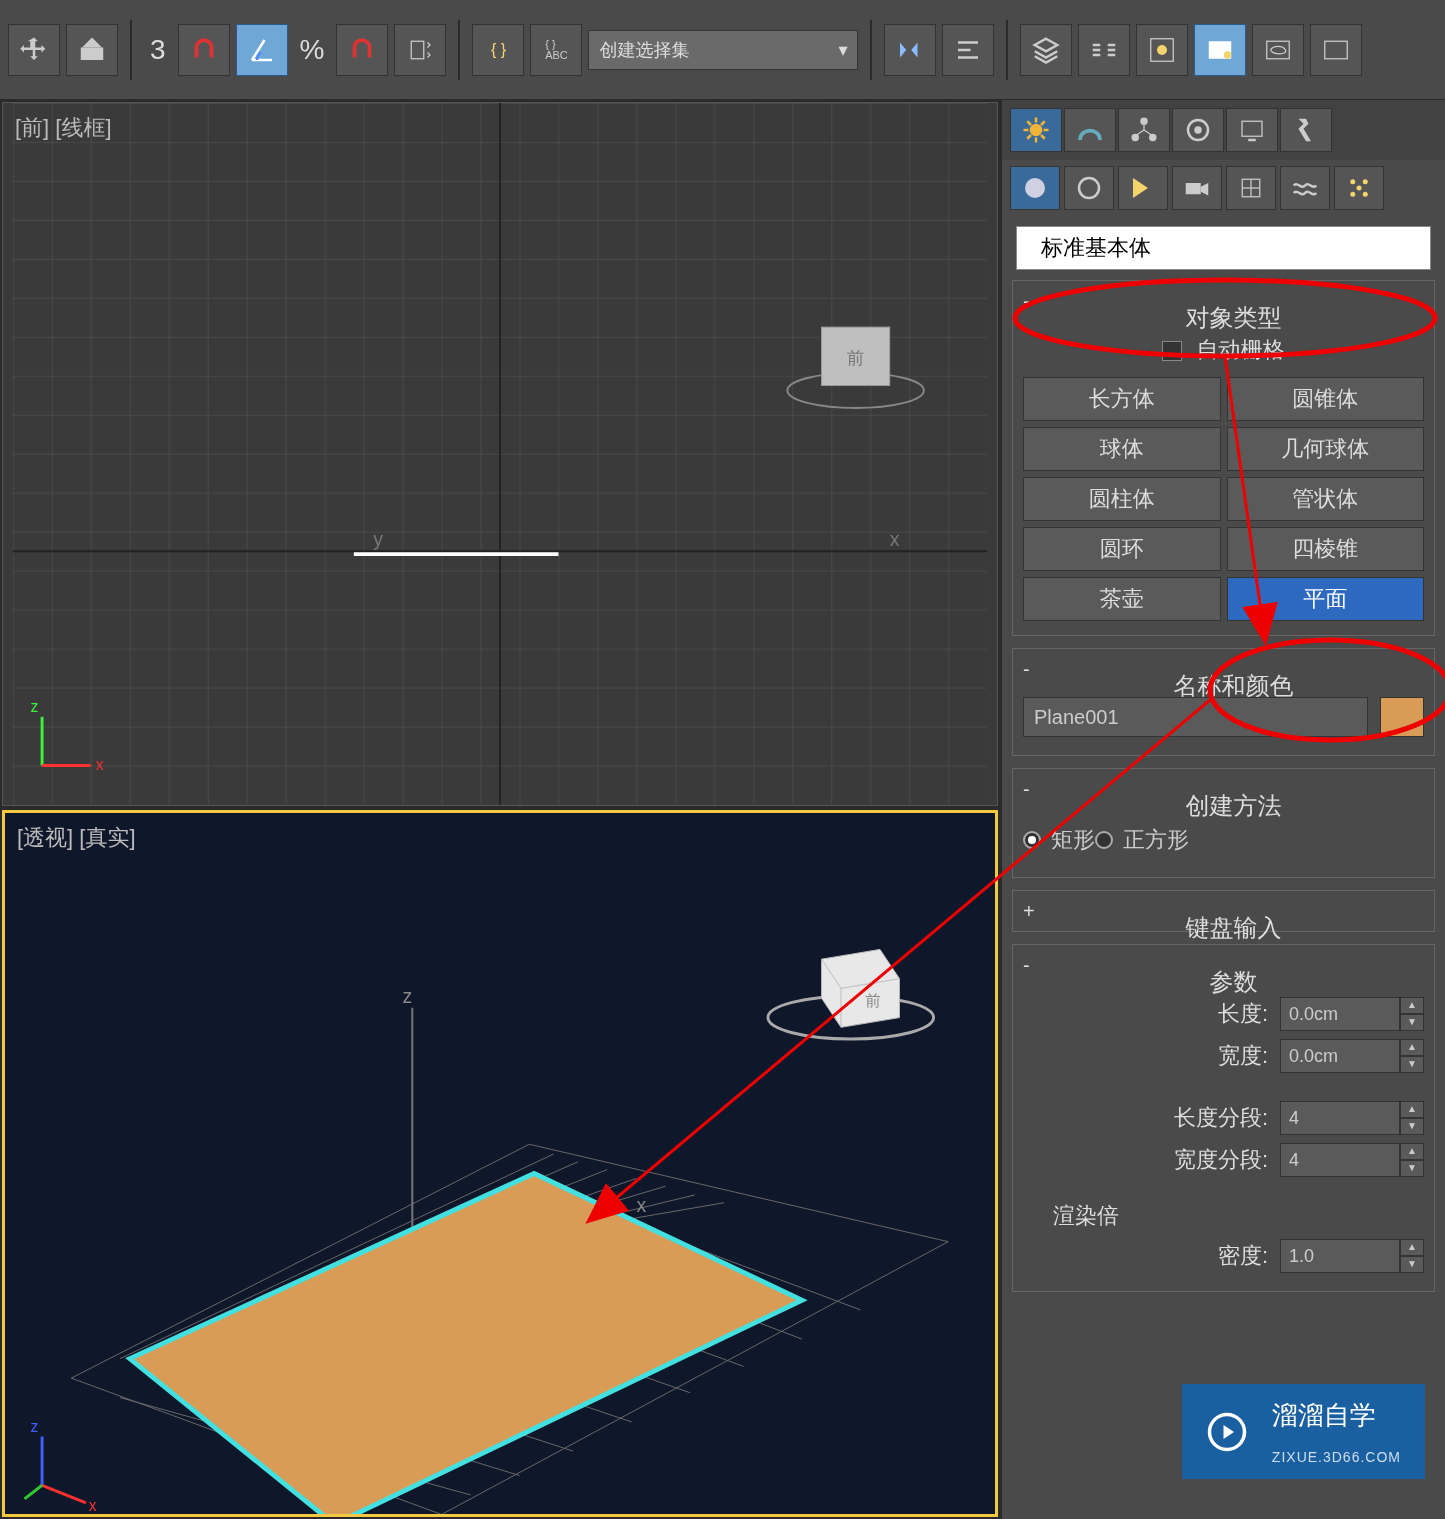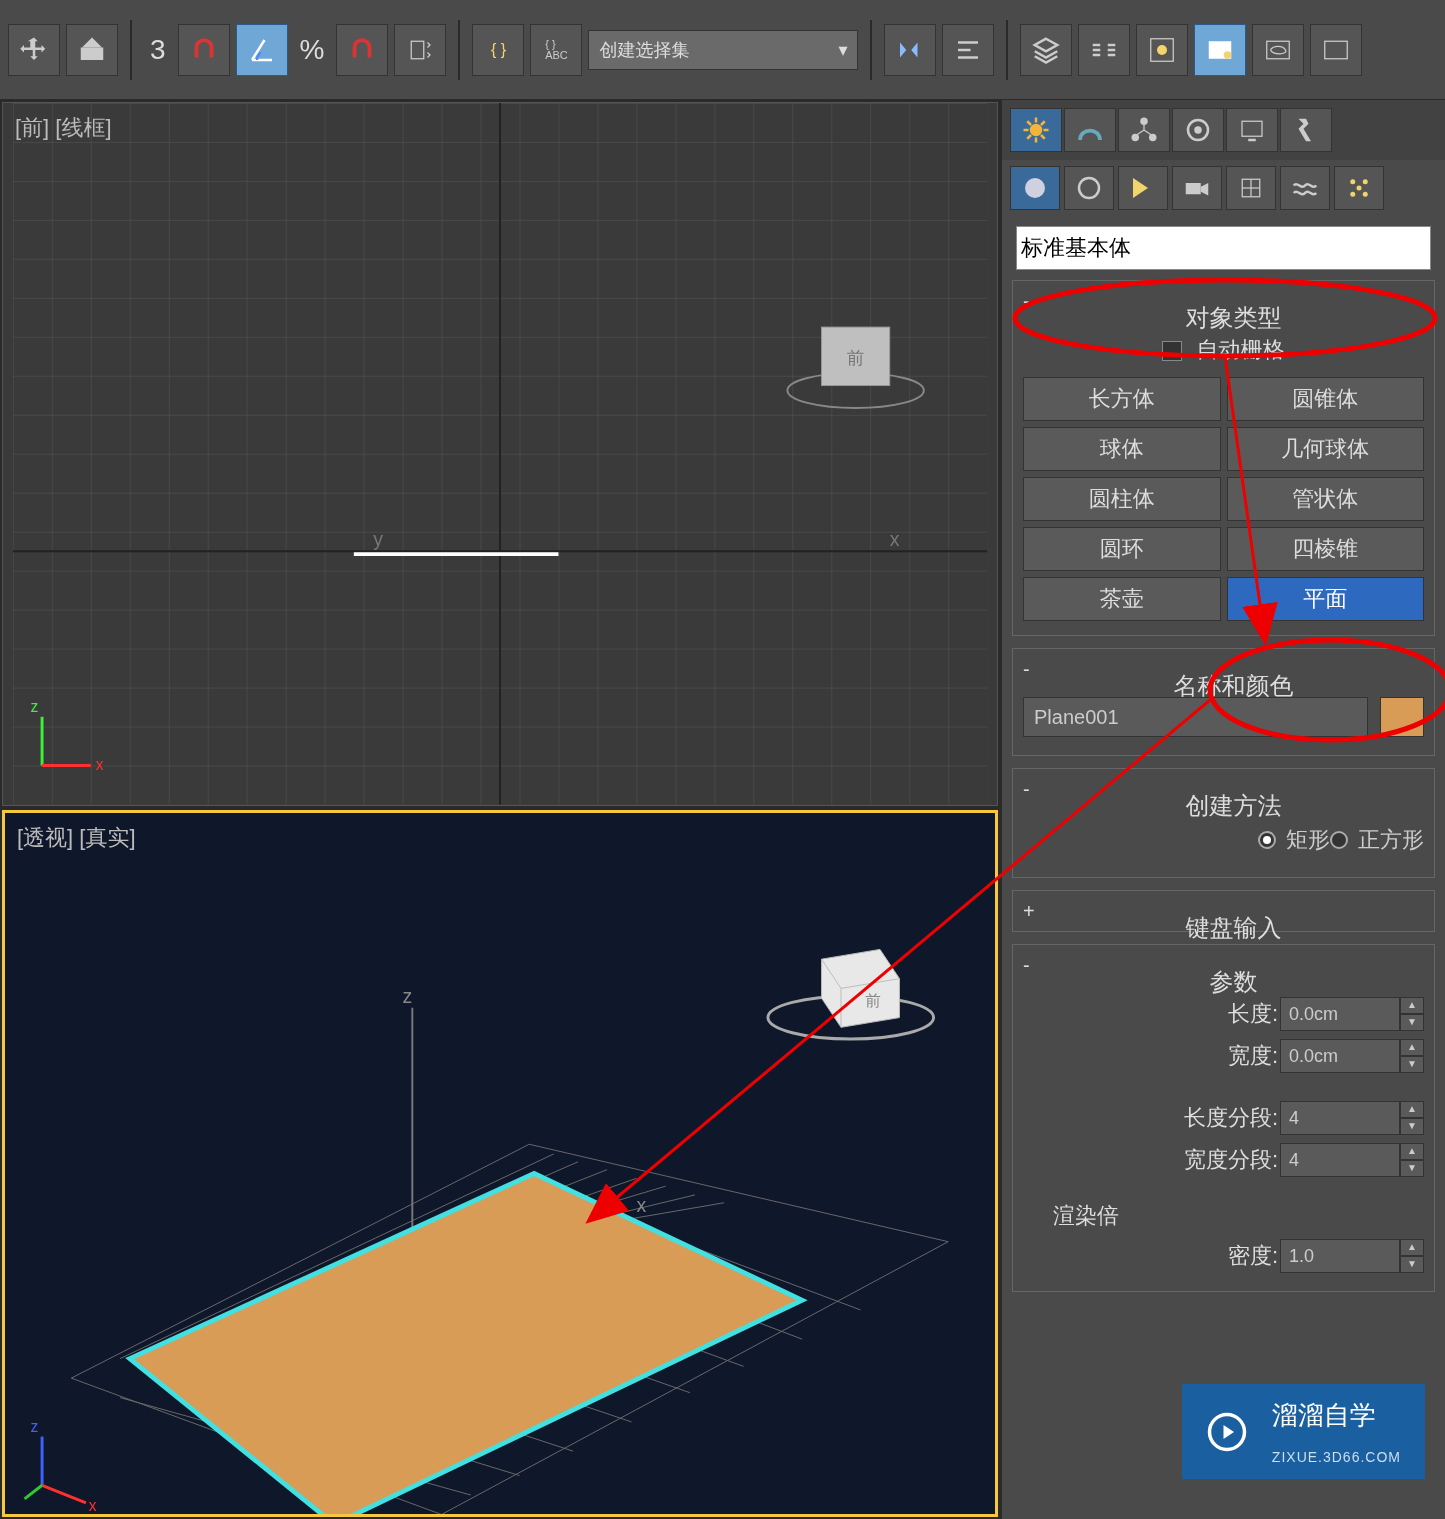--- a/index.html
+++ b/index.html
@@ -111,21 +111,21 @@
 }
 .subtab-ico.active { background: #3a6a9a; }
 
 .category-dd {
   margin: 10px 14px 4px 14px;
   height: 44px;
   background: #fff;
   color: #000;
   display: flex;
   align-items: center;
-  padding: 0 4px;
+  padding: 0 24px;
   border: 1px solid #888;
   font-size: 22px;
 }
 
 .rollout {
   margin: 6px 10px;
   border: 1px solid #666;
   background: #4a4a4a;
 }
 .rollout-header {
@@ -156,26 +156,26 @@
 }
 .obj-btn.selected { background: #2d6abf; color: #fff; }
 
 .name-row { display: flex; gap: 12px; padding: 0 0 4px 0; }
 .name-input {
   flex: 1; height: 40px; background: #5a5a5a; border: 1px solid #333;
   color: #ccc; padding: 0 10px; font-size: 20px; display:flex; align-items:center;
 }
 .color-swatch { width: 44px; height: 40px; background: #d89c56; border: 1px solid #333; }
 
-.radio-row { display: flex; justify-content: flex-end; padding: 8px 0; font-size: 22px; }
+.radio-row { display: flex; justify-content: flex-start; padding: 8px 0; font-size: 22px; }
 .radio-item { display: flex; align-items: center; gap: 10px; }
 .radio-dot { width: 18px; height: 18px; border-radius: 50%; border: 2px solid #aaa; background: #333; display: inline-block; }
 .radio-dot.on::after { content:''; display:block; width:8px;height:8px;margin:3px;border-radius:50%;background:#fff; }
 
-.param-row { display: flex; align-items: center; justify-content: flex-end; gap: 2px; padding: 4px 0; font-size: 22px; }
+.param-row { display: flex; align-items: center; justify-content: flex-end; gap: 12px; padding: 4px 0; font-size: 22px; }
 .param-row .lbl { color: #ddd; }
 .spinner { display: flex; }
 .spinner .fld { width: 120px; height: 34px; background: #5a5a5a; border: 1px solid #333; color: #ccc; padding: 0 8px; font-size: 18px; display:flex;align-items:center; }
 .spinner .arrows { width: 24px; display:flex; flex-direction:column; }
 .spinner .arrows div { flex:1; background:#5a5a5a; border:1px solid #333; font-size:10px; color:#ccc; text-align:center; line-height:14px; }
 
 
 .anno { position: absolute; pointer-events: none; }
 
 

